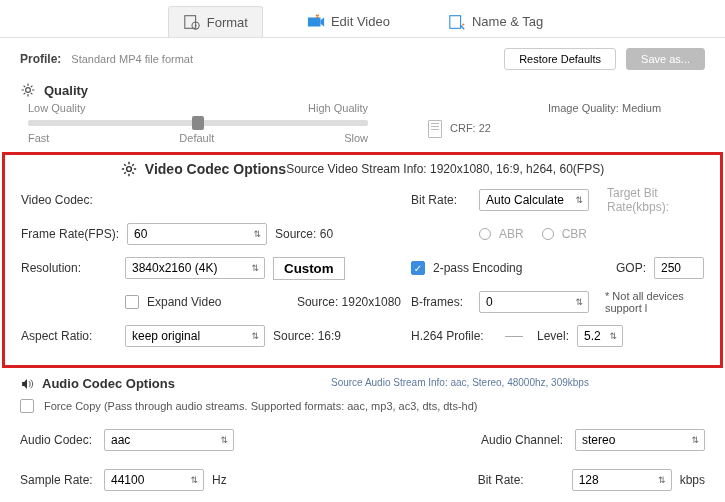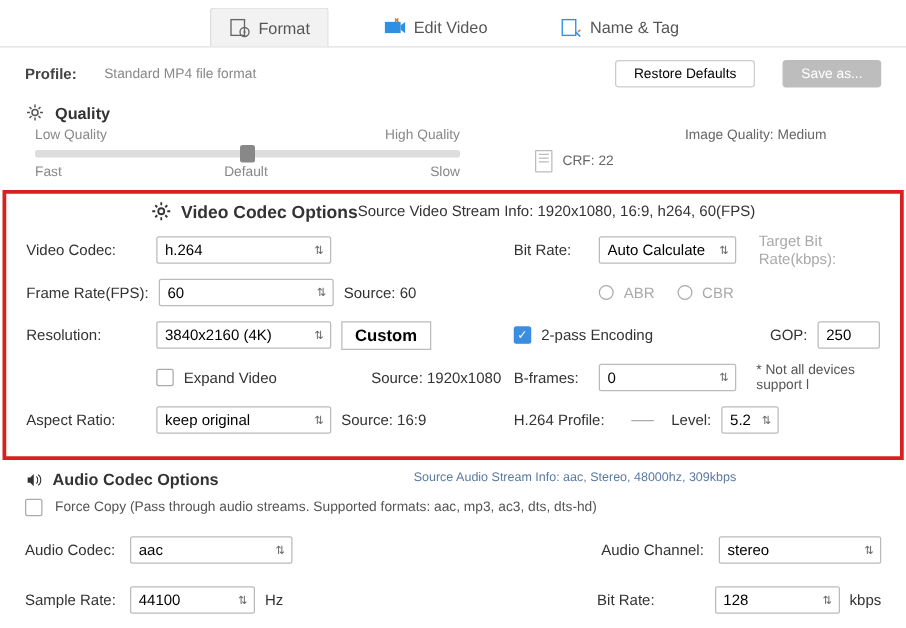--- a/index.html
+++ b/index.html
@@ -1,21 +1,21 @@
 <!DOCTYPE html>
 <html><head>
 <meta charset="utf-8">
 <style>
 * { box-sizing: border-box; margin: 0; padding: 0; font-family: Arial, sans-serif; }
 body { width: 725px; height: 502px; background: #fff; font-size: 12px; color: #333; overflow: hidden; }
 .tabs { display: flex; justify-content: center; gap: 30px; border-bottom: 1px solid #e0e0e0; padding: 6px 0 0; }
 .tab { display: flex; align-items: center; gap: 6px; padding: 6px 14px; color: #555; cursor: pointer; font-size: 13px; }
 .tab.active { background: #f2f2f2; border: 1px solid #ddd; border-bottom: none; border-radius: 3px 3px 0 0; }
 .tab-icon { width: 18px; height: 18px; display: inline-flex; align-items: center; justify-content: center; }
-.profile-row { display: flex; align-items: center; padding: 10px 20px 8px; gap: 22px; }
+.profile-row { display: flex; align-items: center; padding: 10px 20px 8px; gap: 10px; }
 .profile-row .label { font-weight: bold; color: #444; }
 .profile-row .value { color: #888; font-size: 11px; flex: 1; }
 .btn { padding: 4px 14px; border: 1px solid #ccc; background: #fff; border-radius: 3px; font-size: 11px; cursor: pointer; }
 .btn.disabled { background: #bdbdbd; color: #fff; border-color: #bdbdbd; }
 .section-header { display: flex; align-items: center; gap: 8px; padding: 4px 20px; font-weight: bold; color: #333; font-size: 13px; }
 .gear-icon { width: 16px; height: 16px; }
 .quality-block { padding: 0 28px 6px; }
 .quality-labels { display: flex; justify-content: space-between; color: #888; font-size: 11px; margin-bottom: 6px; width: 340px; }
 .slider-row { display: flex; align-items: flex-start; gap: 60px; }
 .slider-wrap { width: 340px; text-align: center; }
@@ -133,21 +133,20 @@
           <circle cx="10" cy="10" r="3" fill="none" stroke="#333" stroke-width="1.8"></circle>
           <path d="M10 1v3M10 16v3M1 10h3M16 10h3M4 4l2 2M14 14l2 2M16 4l-2 2M6 14l-2 2" stroke="#333" stroke-width="1.8"></path>
         </svg>
       <span>Video Codec Options</span>
     </div>
     <span class="source-info">Source Video Stream Info: 1920x1080, 16:9, h264, 60(FPS)</span>
   </div>
   <div class="grid">
     <div class="row">
       <label>Video Codec:</label>
-      <span class="select-wrap"><select style="width:140px"><option>h.264</option></select></span>
     </div>
     <div class="row">
       <label style="min-width:60px">Bit Rate:</label>
       <span class="select-wrap"><select style="width:110px"><option>Auto Calculate</option></select></span>
       <span class="grayout" style="margin-left:10px">Target Bit Rate(kbps):</span>
     </div>
     <div class="row">
       <label>Frame Rate(FPS):</label>
       <span class="select-wrap"><select style="width:140px"><option>60</option></select></span>
       <span class="src-txt">Source: 60</span>

